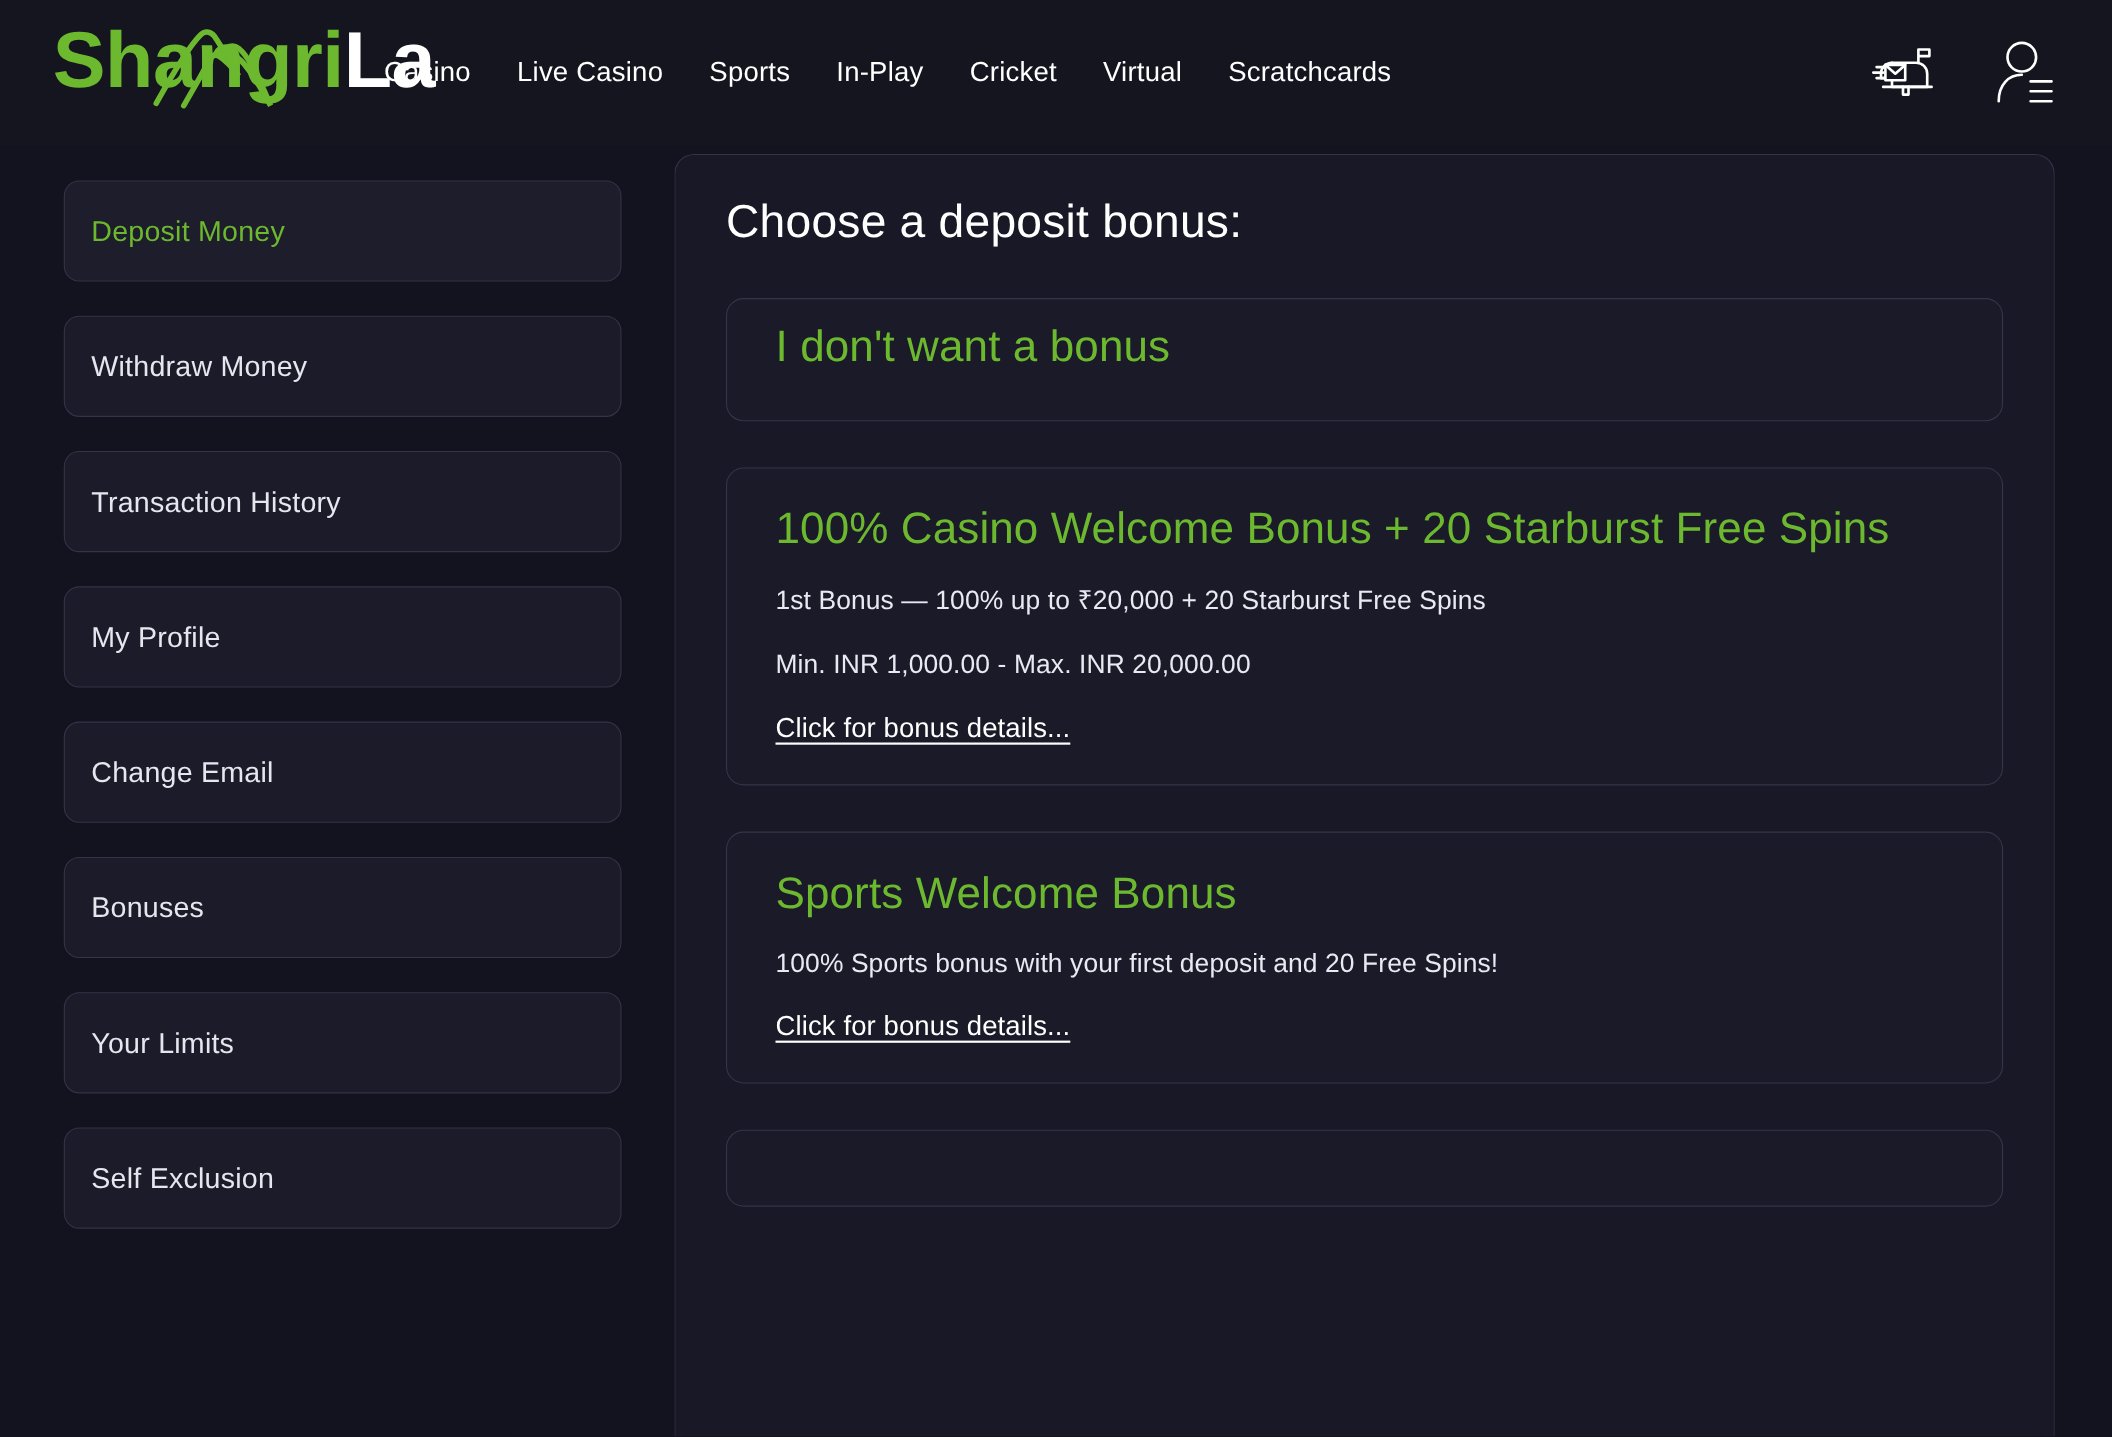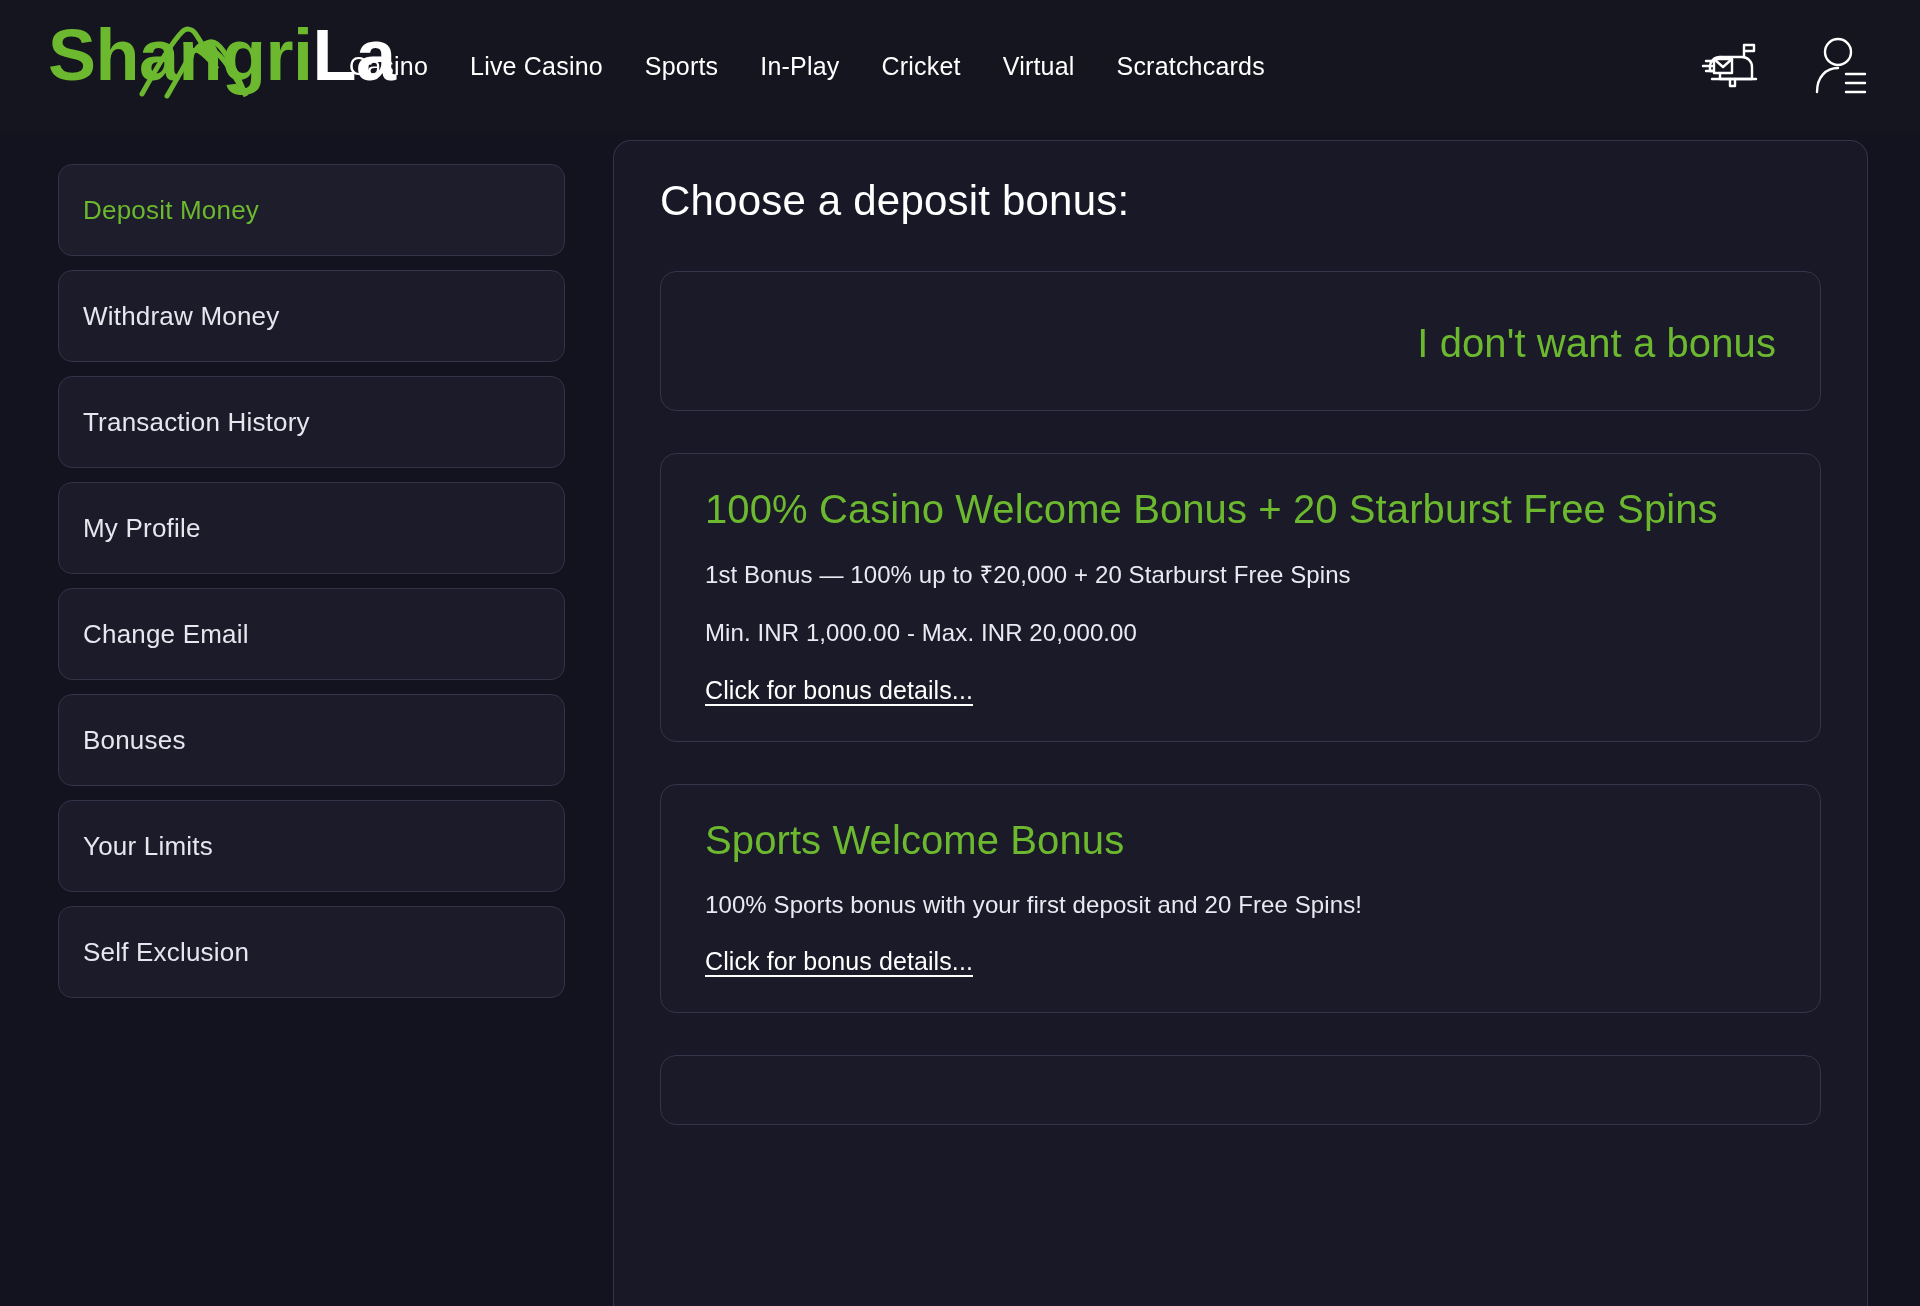--- a/index.html
+++ b/index.html
@@ -74,21 +74,21 @@
     height: calc(1306px - 132px);
   }
 
   
   .sidebar {
     width: 595px;
     flex: 0 0 595px;
     padding: 24px 30px 0 58px;
     display: flex;
     flex-direction: column;
-    gap: 14px;
+    gap: 31px;
   }
   .side-item {
     height: 92px;
     border: 1px solid #333349;
     border-radius: 14px;
     background: #1b1b29;
     display: flex;
     align-items: center;
     padding: 0 24px;
     cursor: pointer;
@@ -124,21 +124,21 @@
   }
 
   .bonus-card {
     border: 1px solid #34344b;
     border-radius: 16px;
     background: #1a1a28;
     padding: 32px 44px 36px 44px;
     margin-bottom: 42px;
     cursor: pointer;
   }
-  .bonus-card.plain { padding: 48px 44px 44px 44px; text-align: right; }
+  .bonus-card.plain { padding: 20px 44px 44px 44px; }
 
   .bonus-title {
     color: #6cb82f;
     font-size: 40px;
     font-weight: 400;
     line-height: 1.16;
     letter-spacing: 0.1px;
     margin-bottom: 26px;
   }
   .bonus-card.plain .bonus-title { margin-bottom: 0; }

